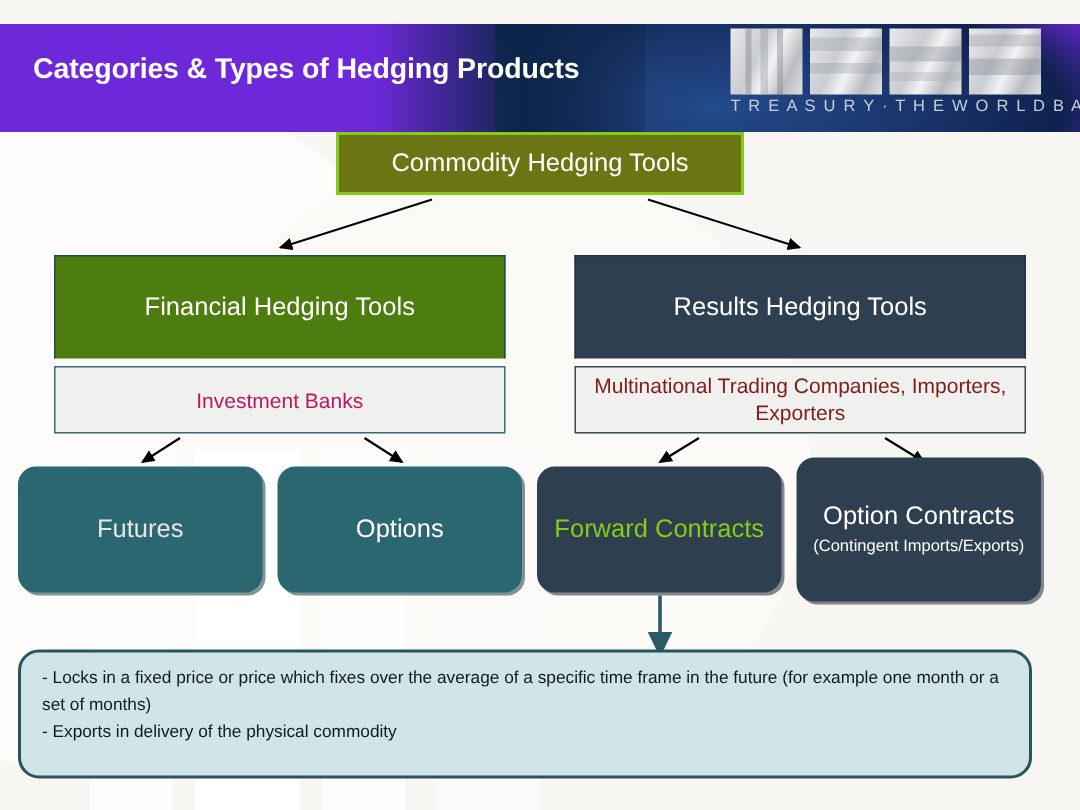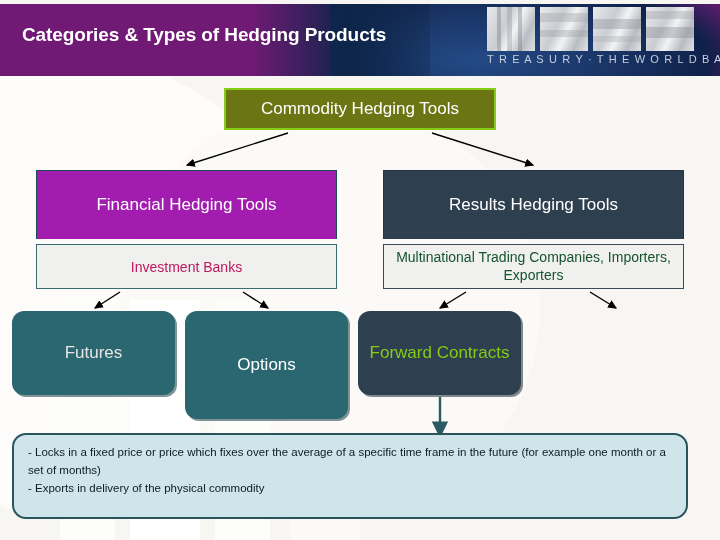--- a/index.html
+++ b/index.html
@@ -66,24 +66,24 @@
     top: 300px;
     width: 70px;
     height: 240px;
     background: #fbfaf8;
   }
 
   
   .header {
     position: absolute;
     left: 0;
-    top: 4px;
+    top: 16px;
     width: 720px;
     height: 72px;
-    background: #701a75;
+    background: #6d28d9;
     overflow: hidden;
   }
   .header-glow {
     position: absolute;
     left: 330px;
     top: -40px;
     width: 420px;
     height: 160px;
     background: radial-gradient(ellipse at 35% 60%, #1f4c86 0%, #163868 32%, #0a2147 60%, rgba(7,24,47,0) 78%);
     opacity: 0.95;
@@ -172,21 +172,21 @@
     border: 2px solid #84cc16;
     color: #ffffff;
     font-size: 17px;
   }
 
   .box-financial {
     left: 36px;
     top: 170px;
     width: 301px;
     height: 69px;
-    background: #a21caf;
+    background: #4d7c0f;
     border: 1px solid #1b4b53;
     border-bottom: none;
     color: #ffffff;
     font-size: 17px;
   }
   .box-financial-sub {
     left: 36px;
     top: 244px;
     width: 301px;
     height: 45px;
@@ -207,41 +207,41 @@
     color: #ffffff;
     font-size: 17px;
   }
   .box-physical-sub {
     left: 383px;
     top: 244px;
     width: 301px;
     height: 45px;
     background: #f0f0ee;
     border: 1px solid #3a4a58;
-    color: #14532d;
+    color: #7f1d1d;
     font-size: 14px;
     line-height: 1.25;
   }
 
   .box-futures {
     left: 12px;
     top: 311px;
     width: 163px;
     height: 84px;
     background: #2a6770;
     border-radius: 12px;
     color: #e5e5e5;
     font-size: 17px;
     box-shadow: 2px 2px 0 rgba(26,60,66,0.55);
   }
   .box-options {
     left: 185px;
     top: 311px;
     width: 163px;
-    height: 108px;
+    height: 84px;
     background: #2a6770;
     border-radius: 12px;
     color: #ffffff;
     font-size: 17px;
     box-shadow: 2px 2px 0 rgba(26,60,66,0.55);
     text-align: right;
   }
   .box-forward {
     left: 358px;
     top: 311px;
@@ -371,19 +371,23 @@
 
   <div class="box box-financial">Financial Hedging Tools</div>
   <div class="box box-financial-sub">Investment Banks</div>
 
   <div class="box box-physical">Results Hedging Tools</div>
   <div class="box box-physical-sub">Multinational Trading Companies, Importers, Exporters</div>
 
   <div class="box box-futures">Futures</div>
   <div class="box box-options">Options</div>
   <div class="box box-forward">Forward Contracts</div>
+  <div class="box box-optioncontracts">
+    <span>Option Contracts</span>
+    <span class="oc-sub">(Contingent Imports/Exports)</span>
+  </div>
 
   <div class="box box-callout">
     <div class="callout-line">- Locks in a fixed price or price which fixes over the average of a specific time frame in the future (for example one month or a set of months)</div>
     <div class="callout-line">- Exports in delivery of the physical commodity</div>
   </div>
 
 </div>
 
 </body></html>

